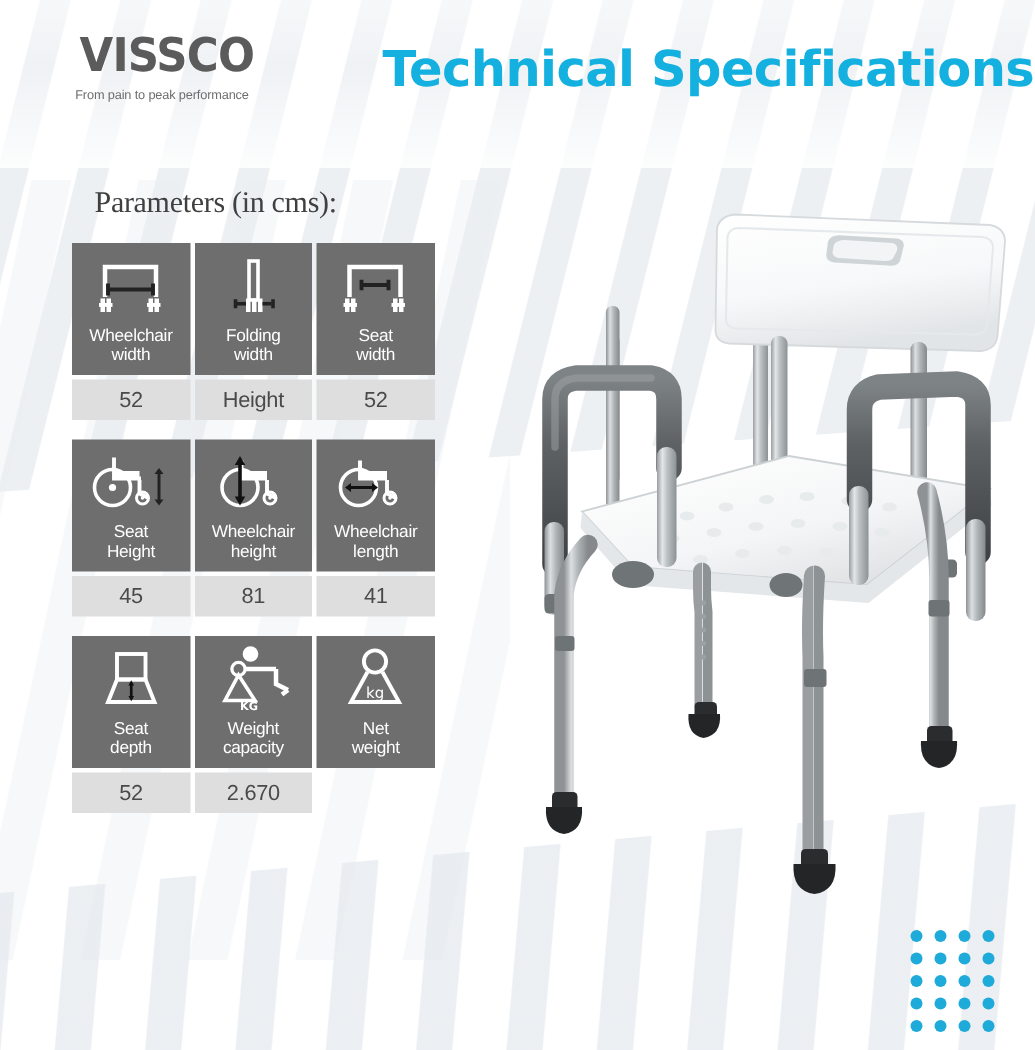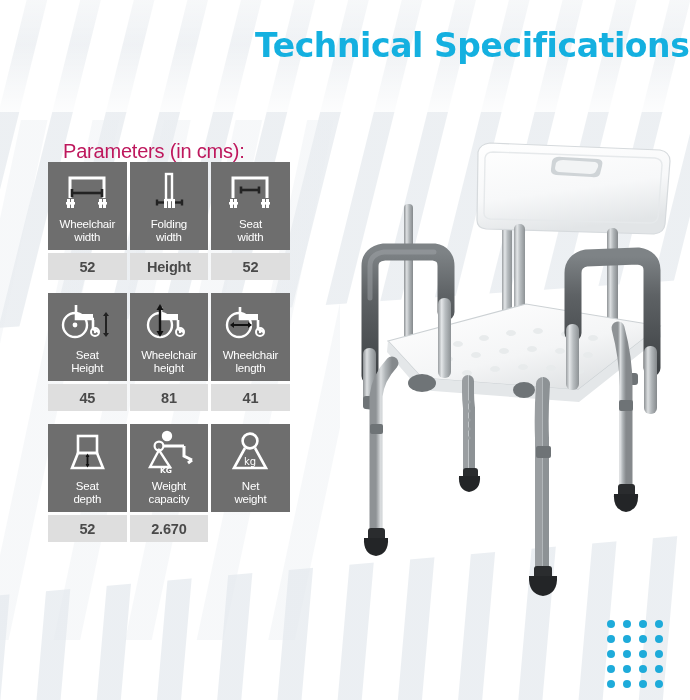--- a/index.html
+++ b/index.html
@@ -79,23 +79,24 @@
   
   #header-title {
     position: absolute; left: 255px; top: 26px;
     font-size: 33px; font-weight: 700; color: #14b0e0;
     letter-spacing: -0.4px; white-space: nowrap;
     font-family: "DejaVu Sans", sans-serif;
   }
 
   
   #params-heading {
-    position: absolute; left: 63px; top: 140px;
-    font-size: 20px; color: #be185d; font-weight: 400;
+    position: absolute; left: 63px; top: 124px;
+    font-size: 20px; color: #404040; font-weight: 400;
     letter-spacing: -0.2px;
+    font-family: Liberation Serif, serif;
   }
 
   
   #spec-table { position: absolute; left: 48px; top: 162px; width: 242px; }
   .group { margin-bottom: 13px; }
   .row { display: flex; gap: 3px; }
   .cell-head {
     width: 78.6px; background: #6e6e6e;
     display: flex; flex-direction: column; align-items: center;
     justify-content: flex-end; padding-bottom: 7px; height: 88px;
@@ -103,21 +104,21 @@
   .icon-box { flex: 1; display:flex; align-items:center; justify-content:center; width:100%; }
   .icon-box svg { display:block; }
   .cell-label {
     color: #ffffff; font-size: 11.5px; line-height: 12.5px;
     text-align: center; letter-spacing: -0.2px;
   }
   .row-vals { display: flex; gap: 3px; margin-top: 3px; }
   .cell-val {
     width: 78.6px; height: 27px; background: #dedede;
     display: flex; align-items: center; justify-content: center;
-    color: #4a4a4a; font-size: 14.5px; font-weight: 700;
+    color: #4a4a4a; font-size: 14.5px; font-weight: 400;
     letter-spacing: -0.2px;
   }
 
   
   #dot-grid {
     position: absolute; left: 607px; top: 620px;
     display: grid; grid-template-columns: repeat(4, 16px);
     grid-template-rows: repeat(5, 15px);
   }
   .dot { width: 8px; height: 8px; border-radius: 50%; background: #1eabda; }
@@ -129,20 +130,24 @@
 </head>
 <body>
 
 <div id="page">
 
   <div class="tex tex-a"></div>
   <div class="tex tex-c"></div>
   <div class="tex tex-b"></div>
   <div class="tex tex-mask-top"></div>
 
+  <div id="logo">
+    <div class="logo-word">VISSCO</div>
+    <div class="logo-tag">From pain to peak performance</div>
+  </div>
 
   <div id="header-title">Technical Specifications:</div>
 
   <div id="params-heading">Parameters (in cms):</div>
 
   <div id="spec-table">
 
     <div class="group">
       <div class="row">
         <div class="cell-head">

